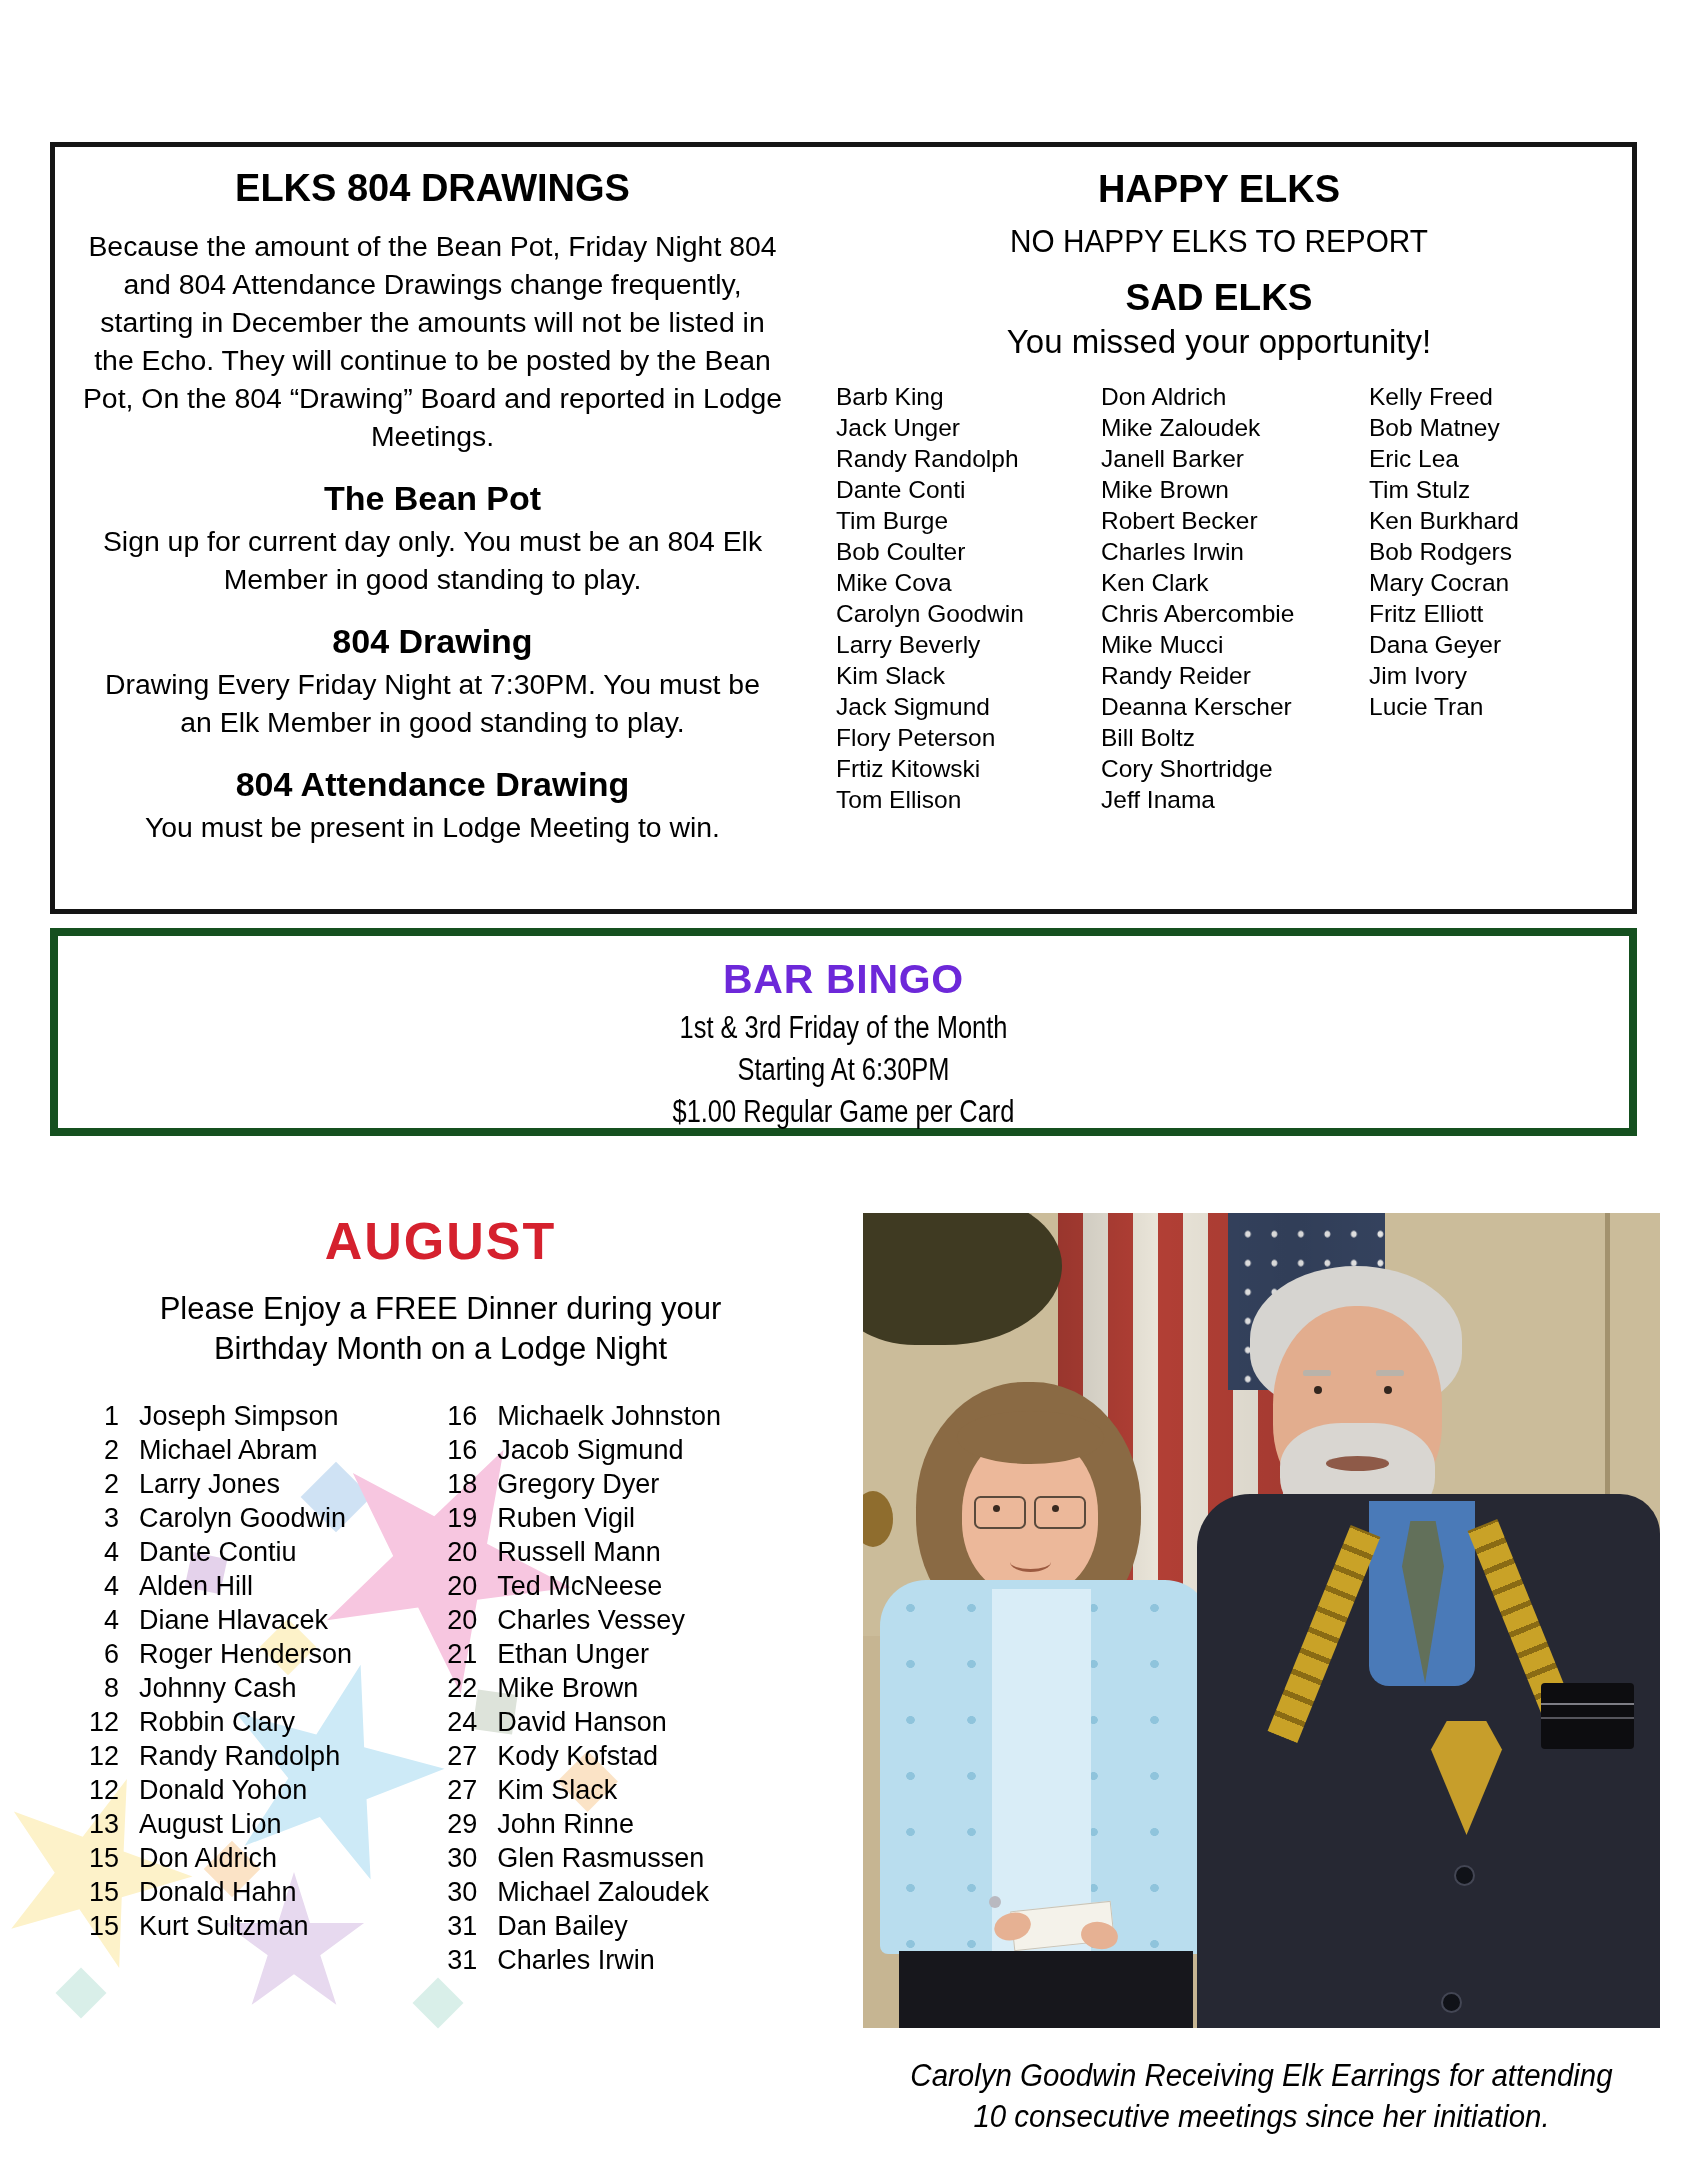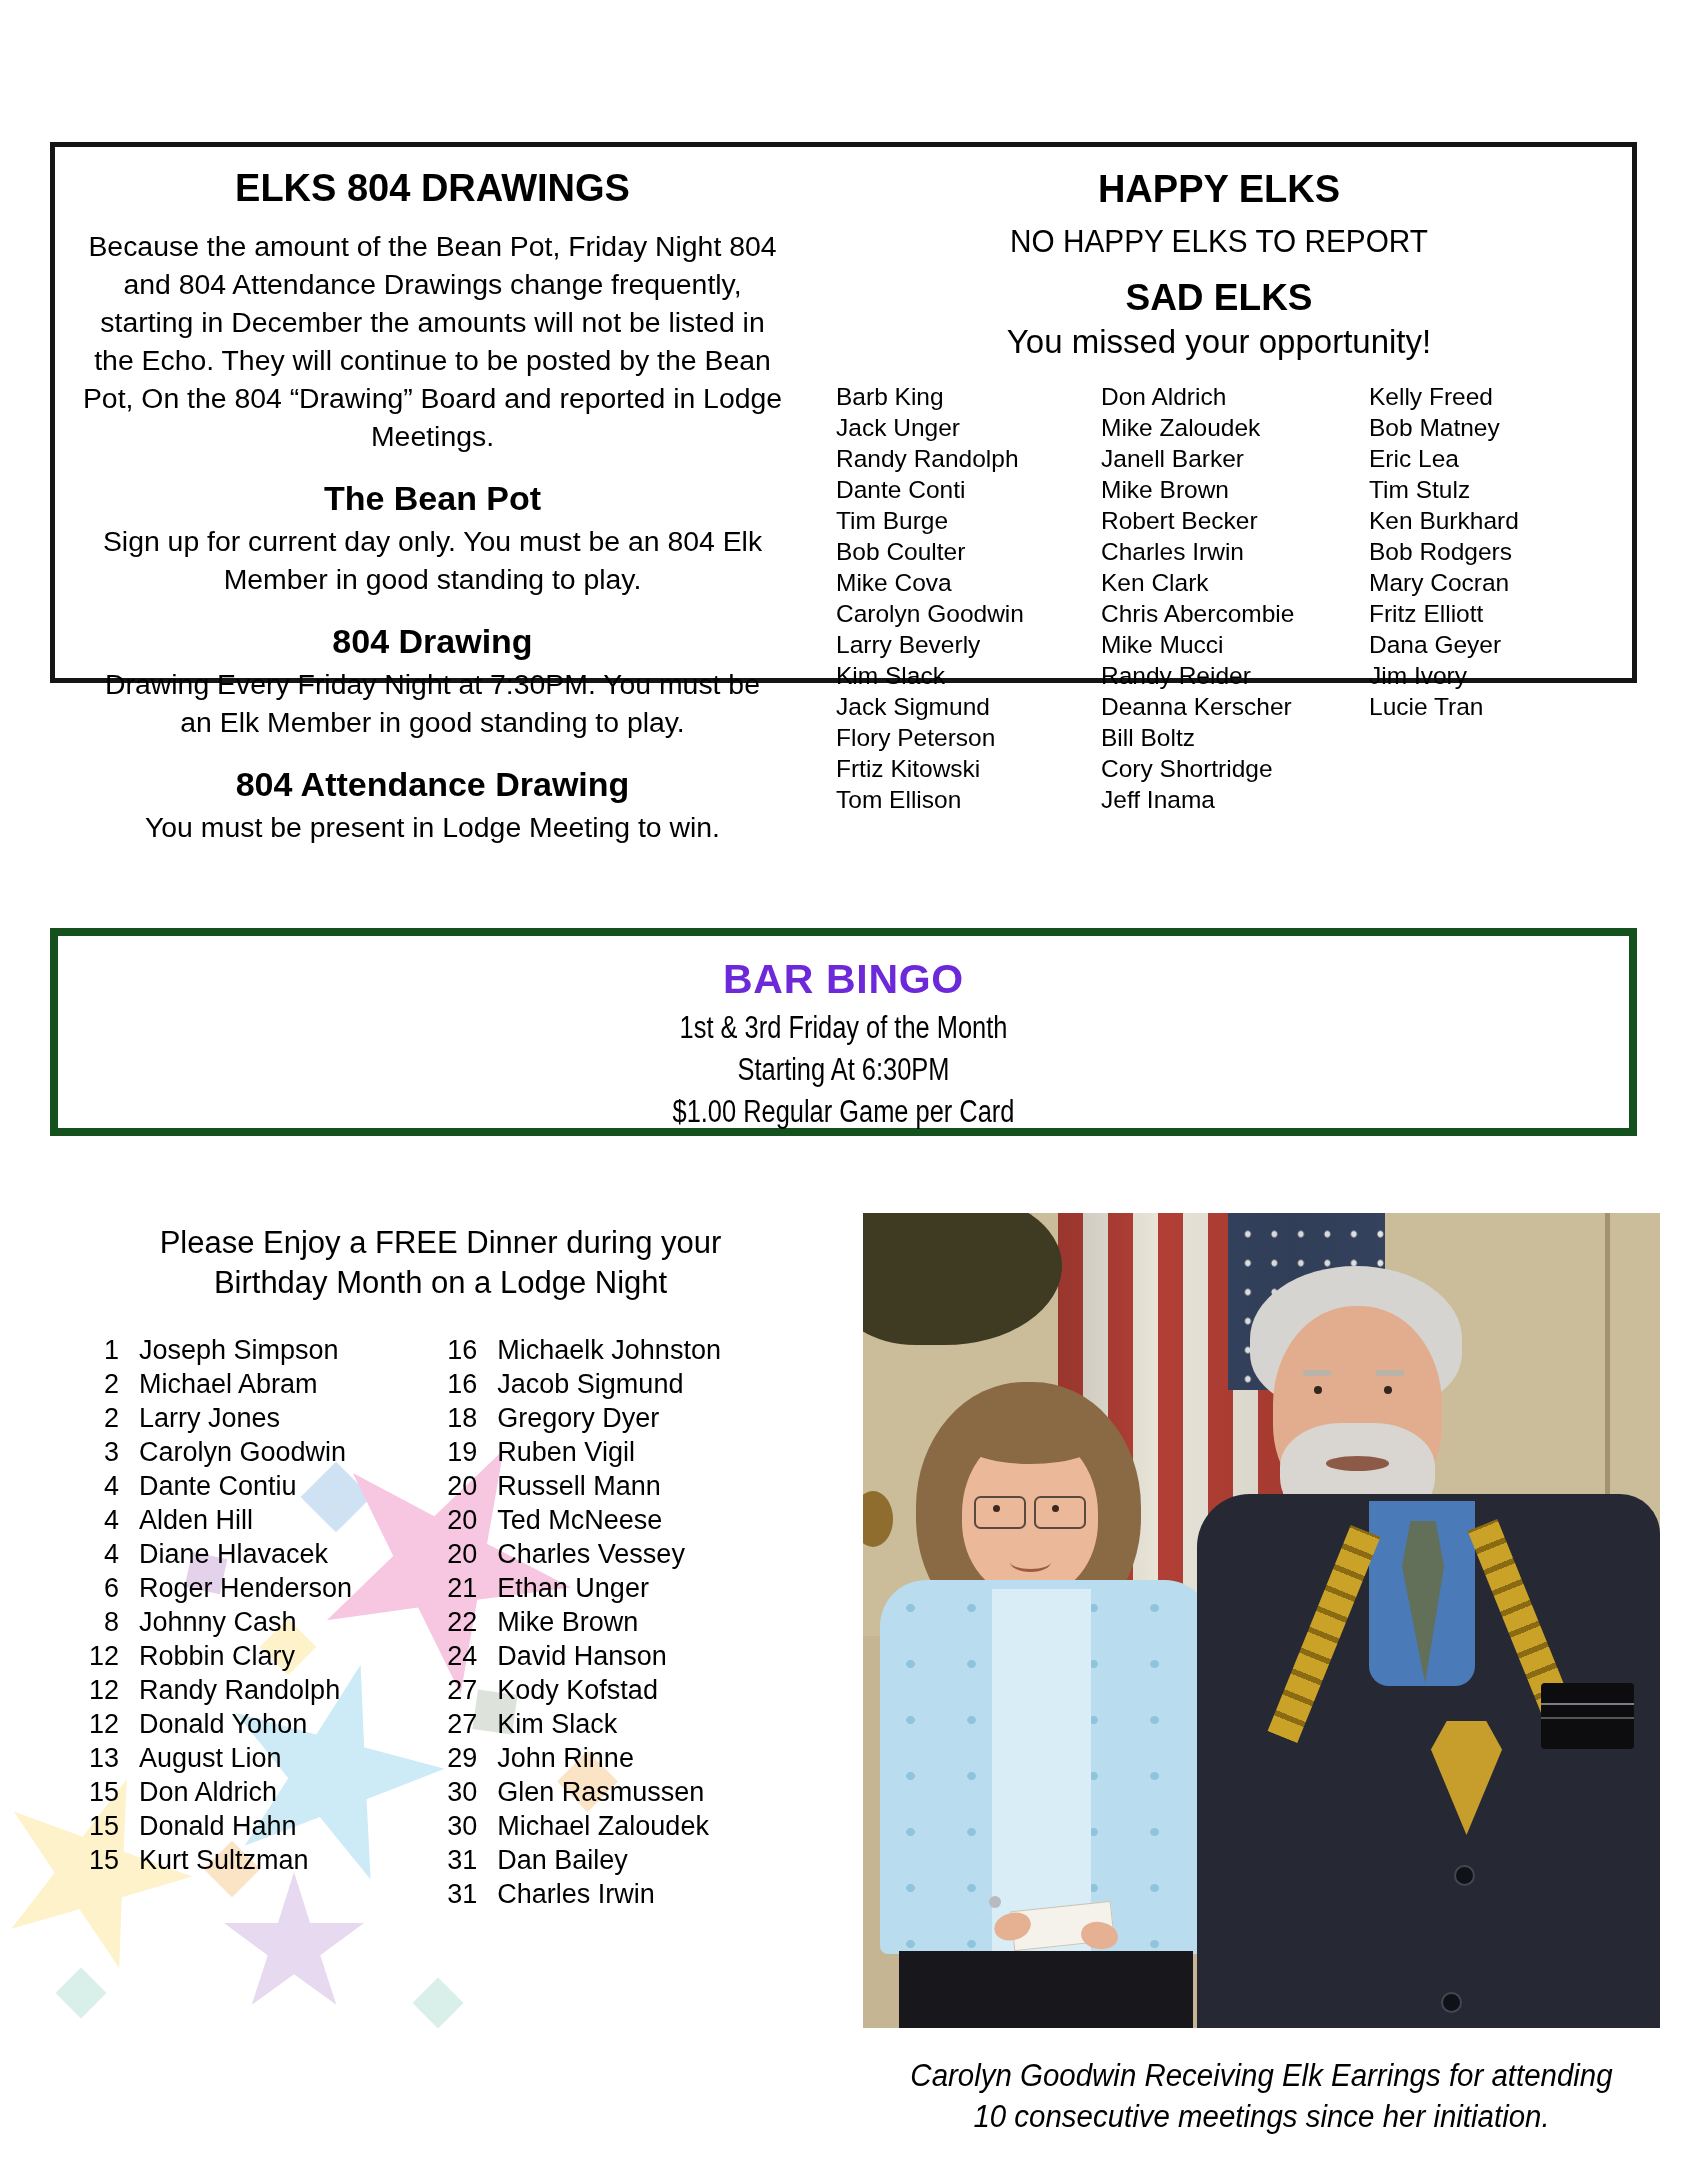--- a/index.html
+++ b/index.html
@@ -7,21 +7,21 @@
         font-family:"Liberation Sans",sans-serif;overflow:hidden;}
 
   
   .header-box{position:absolute;left:50px;top:50px;width:1587px;height:83px;
     box-sizing:border-box;border:4.6px solid #000;
     border-image:linear-gradient(90deg,#000 0%,#444 45%,#aaa 75%,#f2f2f2 100%) 1;
     display:flex;align-items:center;padding-left:29px;font-weight:bold;font-size:37px;}
   .header-box .dt{margin-left:83px;}
 
   
-  .main-box{position:absolute;left:50px;top:142px;width:1587px;height:541px;
+  .main-box{position:absolute;left:50px;top:142px;width:1587px;height:772px;
     box-sizing:border-box;border:5.3px solid #151515;display:flex;}
   .col-left{width:751px;text-align:center;padding:8px 18.5px 0 22.5px;box-sizing:border-box;}
   .col-left h2{font-size:38px;margin:12px 0 17px;}
   .col-left .intro{font-size:28.4px;line-height:38px;margin:0 2.6px;}
   .col-left h3{font-size:34px;margin:24px 0 4px;}
   .col-left .secbody{font-size:28.4px;line-height:38px;margin:1.3px 13.2px 0;}
   .col-right{flex:1;text-align:center;padding-top:8px;}
   .col-right h2{font-size:38px;margin:13.2px 0 12px;}
   .noelks{font-size:32px;margin:0;transform:scaleX(.93);}
   .sadtitle{font-size:37px;font-weight:bold;margin:17px 0 4px;}
@@ -165,20 +165,21 @@
       <div class="dia" style="left:425px;top:488px;width:40px;height:40px;background:#dde3da;transform:rotate(8deg);"></div>
       <div class="star" style="left:169px;top:457px;width:225px;height:225px;background:#cdeaf7;transform:rotate(15deg);"></div>
       <div class="dia" style="left:516px;top:556px;width:43px;height:43px;background:#fbe3c6;transform:rotate(45deg);"></div>
       <div class="dia" style="left:162px;top:645px;width:40px;height:40px;background:#fbe3c6;transform:rotate(45deg);"></div>
       <div class="star" style="left:-56px;top:569px;width:198px;height:198px;background:#fdf2c9;transform:rotate(20deg);"></div>
       <div class="star" style="left:171px;top:668px;width:146px;height:146px;background:#e7d9ef;"></div>
       <div class="dia" style="left:13.2px;top:771px;width:36px;height:36px;background:#d9efe9;transform:rotate(45deg);"></div>
       <div class="dia" style="left:370px;top:781px;width:36px;height:36px;background:#d9efe9;transform:rotate(45deg);"></div>
     </div>
 
+    <h2 class="month">AUGUST</h2>
     <p class="note first">Please Enjoy a FREE Dinner during your</p>
     <p class="note">Birthday Month on a Lodge Night</p>
 
     <div class="bday-cols">
       <div class="bcol">
 
           <div class="brow">
             <span class="bday-num">1</span>
             <span class="bday-name">Joseph Simpson</span>
           </div>

